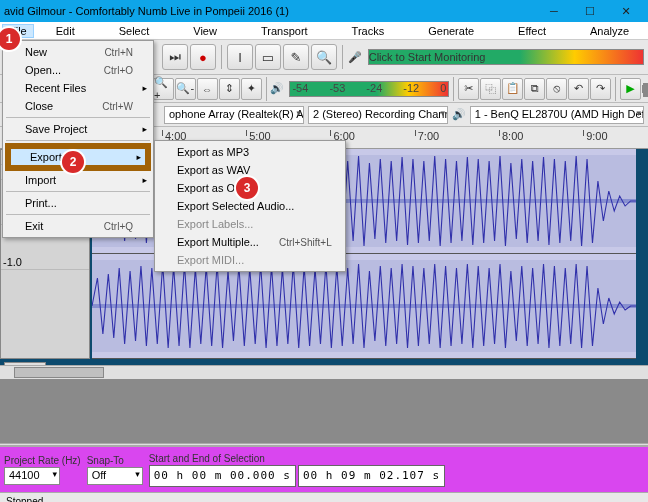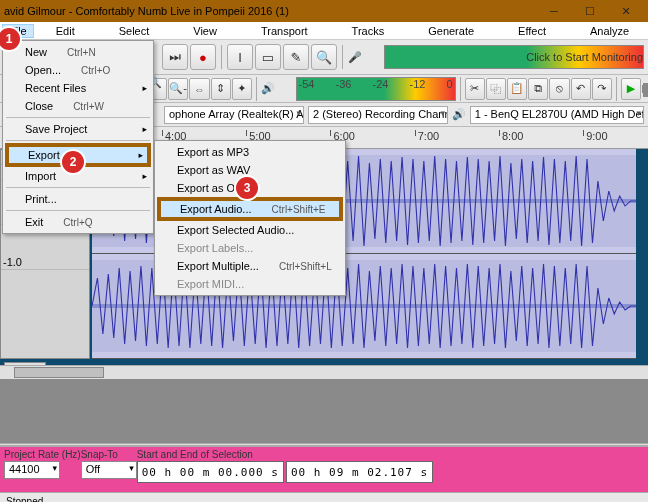--- a/index.html
+++ b/index.html
@@ -1,28 +1,28 @@
 <!DOCTYPE html>
 <html><head>
 <meta charset="utf-8">
 <style>
 *{margin:0;padding:0;box-sizing:border-box;font-family:"Segoe UI",Tahoma,sans-serif;font-size:11px}
 body{background:#f0f0f0;width:648px;height:502px;overflow:hidden;position:relative}
-.titlebar{height:22px;background:#a16207;display:flex;align-items:center;padding:0 4px;justify-content:space-between}
+.titlebar{height:22px;background:#0ea5e9;display:flex;align-items:center;padding:0 4px;justify-content:space-between}
 .title{white-space:nowrap;overflow:hidden}
 .winbtns{display:flex;gap:0}
 .winbtn{width:36px;height:22px;display:flex;align-items:center;justify-content:center;color:#222}
 .menubar{height:18px;background:#fff;display:flex;align-items:center;padding:0 2px;border-bottom:1px solid #ccc}
 .menu{padding:1px 22px;cursor:default}
 .menu.open{background:#cce8ff;border:1px solid #99d1ff;padding:0 6px}
 .toolbar{background:#e8e8e8;display:flex;align-items:center;padding:2px 4px;gap:2px;border-bottom:1px solid #bbb;height:35px}
 .tbtn{width:26px;height:26px;border:1px solid #aaa;background:linear-gradient(#fafafa,#e0e0e0);border-radius:3px;display:flex;align-items:center;justify-content:center;font-size:13px;color:#333}
 .tbtn.rec{color:#c00}
 .sep{width:1px;height:24px;background:#aaa;margin:0 3px}
-.meter{flex:1;height:24px;background:linear-gradient(90deg,#2a6 0%,#2a6 55%,#fc0 75%,#e33 100%);border:1px solid #888;position:relative;min-width:200px;margin-left:20px;font-size:9px;display:flex;align-items:center;justify-content:flex-end;color:#333}
+.meter{flex:1;height:16px;background:linear-gradient(90deg,#2a6 0%,#2a6 55%,#fc0 75%,#e33 100%);border:1px solid #888;position:relative;min-width:200px;margin-left:4px;font-size:9px;display:flex;align-items:center;justify-content:flex-start;color:#333}
 .meter .ticks{position:absolute;inset:0;display:flex;justify-content:space-between;padding:0 2px;font-size:8px;color:#444}
 .toolbar2{background:#e8e8e8;display:flex;align-items:center;padding:2px 4px;gap:1px;border-bottom:1px solid #bbb;height:28px}
 .tbtn2{width:22px;height:22px;border:1px solid #aaa;background:linear-gradient(#fafafa,#e0e0e0);border-radius:2px;display:flex;align-items:center;justify-content:center;font-size:11px;color:#333}
 .devicebar{background:#e8e8e8;display:flex;align-items:center;padding:2px 4px;gap:4px;border-bottom:1px solid #bbb;height:24px;font-size:10px}
 .devdrop{border:1px solid #aaa;background:#fff;padding:1px 14px 1px 4px;height:18px;position:relative;white-space:nowrap;overflow:hidden}
 .devdrop:after{content:"▾";position:absolute;right:2px;top:1px;font-size:9px;color:#555}
 .timeline{height:22px;background:#e8e8e8;border-bottom:1px solid #999;display:flex;font-size:10px;color:#333;position:relative}
 .timeline .tick{position:absolute;top:3px;border-left:1px solid #555;height:6px;padding-left:2px}
 .workspace{position:relative;height:230px;background:#0c4a6e;overflow:hidden}
 .trackpanel{position:absolute;left:0;top:0;width:90px;height:210px;background:#d4d4d4;border:1px solid #888;font-size:9px}
@@ -30,32 +30,32 @@
 .wave{position:absolute;left:92px;right:12px;top:0;height:210px;background:#c8c9e8}
 .ch{height:105px;position:relative;border-bottom:1px solid #555}
 .chbg{position:absolute;inset:6px 0;background:#b9bce0}
 .wv{position:absolute;inset:0;top:2px;bottom:2px}
 .wv svg{width:100%;height:100%}
 .selbtn{position:absolute;left:4px;bottom:2px;border:1px solid #888;background:#e0e0e0;padding:1px 6px;font-size:10px}
 .scrollh{position:absolute;left:0;right:0;bottom:0;height:14px;background:#e0e0e0;border-top:1px solid #aaa}
 .scrollh .thumb{position:absolute;left:14px;width:90px;top:1px;bottom:1px;background:#c0c0c0;border:1px solid #888}
 .gap{height:64px;background:#8a8a8a}
 .sep-h{height:3px;background:#e0e0e0;border-top:1px solid #aaa;border-bottom:1px solid #aaa}
-.bottombar{background:#ec4899;padding:2px 4px;display:flex;height:46px;border-top:1px solid #aaa}
+.bottombar{background:#d946ef;padding:2px 4px;display:flex;align-items:center;gap:6px;height:46px;border-top:1px solid #aaa}
 .botgroup{display:flex;flex-direction:column;gap:1px;font-size:10px}
 .botgroup label{font-size:10px;color:#333}
 .botdrop{border:1px solid #888;background:#fff;padding:1px 14px 1px 4px;position:relative;width:56px;height:18px}
 .botdrop:after{content:"▾";position:absolute;right:2px;top:1px;font-size:9px}
 .timebox{border:1px solid #666;background:#fff;padding:2px 4px;font-family:monospace;font-size:11px;letter-spacing:1px;display:flex;align-items:center;height:22px}
 .bigtime{font-family:monospace;font-size:18px;color:#2255cc;background:#fff;border:1px solid #666;padding:2px 6px;letter-spacing:1px}
 .status{height:18px;background:#e8e8e8;border-top:1px solid #aaa;padding:1px 6px;font-size:10px;display:flex;align-items:center}
 
 .ddmenu{position:absolute;background:#f0f0f0;border:1px solid #999;box-shadow:2px 2px 4px rgba(0,0,0,.3);padding:2px;z-index:100}
-.dditem{display:flex;align-items:center;padding:3px 18px 3px 20px;white-space:nowrap;gap:20px;color:#000;position:relative}
-.dditem.hov{background:#cce8ff;border:4px solid #a16207;padding:2px 17px 2px 19px}
+.dditem{display:flex;justify-content:space-between;align-items:center;padding:3px 18px 3px 20px;white-space:nowrap;gap:20px;color:#000;position:relative}
+.dditem.hov{background:#cce8ff;border:6px solid #a16207;padding:2px 17px 2px 19px}
 .dditem.dis{color:#888}
 .dditem.sub:after{content:"▸";position:absolute;right:4px;font-size:9px}
 .ddsep{height:1px;background:#bbb;margin:2px 1px}
 .shortcut{color:#555;font-size:10px}
 
 .badge{position:absolute;width:22px;height:22px;border-radius:50%;background:#d92a2a;color:#fff;font-weight:bold;font-size:12px;display:flex;align-items:center;justify-content:center;z-index:200;box-shadow:0 0 0 2px #fff}
 </style>
 </head>
 <body>
 
@@ -103,21 +103,21 @@
   <div class="tbtn2">🔍+</div>
   <div class="tbtn2">🔍-</div>
   <div class="tbtn2">⇔</div>
   <div class="tbtn2">⇕</div>
   <div class="tbtn2">✦</div>
   <div class="sep"></div>
   <span>🔊</span>
   <div class="meter" style="min-width:160px">
     <div class="ticks">
       <span>-54</span>
-        <span>-36</span>
+        <span>-53</span>
       <span>-24</span>
         <span>-12</span>
       <span>0</span>
     </div>
   </div>
   <div class="sep"></div>
   <div class="tbtn2">✂</div>
   <div class="tbtn2">⿻</div>
   <div class="tbtn2">📋</div>
   <div class="tbtn2">⧉</div>
@@ -245,24 +245,20 @@
 <div class="ddmenu" id="exportmenu" style="left:154px;top:140px;width:192px">
     <div class="dditem">
       <span>Export as MP3</span>
     </div>
     <div class="dditem">
       <span>Export as WAV</span>
     </div>
     <div class="dditem">
       <span>Export as OGG</span>
     </div>
-    <div class="dditem hov">
-      <span>Export Audio...</span>
-      <span class="shortcut">Ctrl+Shift+E</span>
-    </div>
     <div class="dditem">
       <span>Export Selected Audio...</span>
     </div>
     <div class="dditem dis">
       <span>Export Labels...</span>
     </div>
     <div class="dditem">
       <span>Export Multiple...</span>
       <span class="shortcut">Ctrl+Shift+L</span>
     </div>

